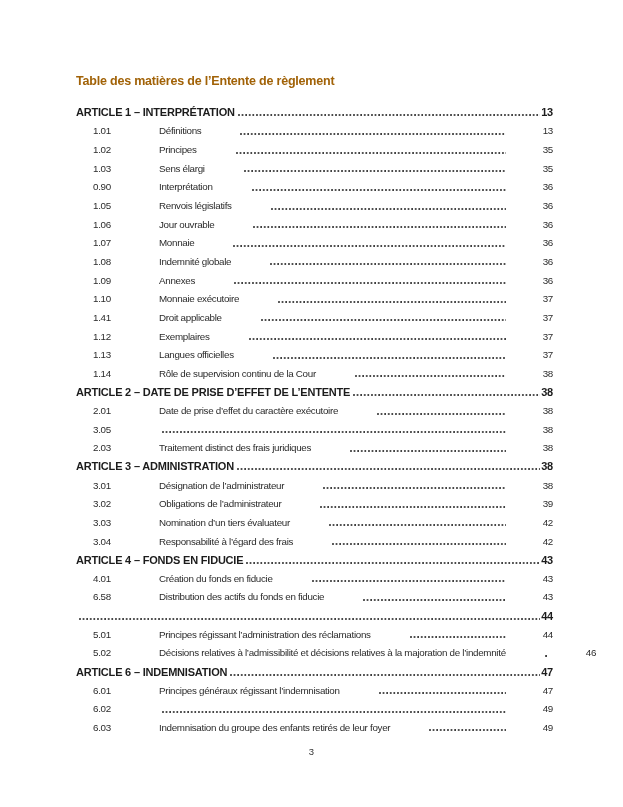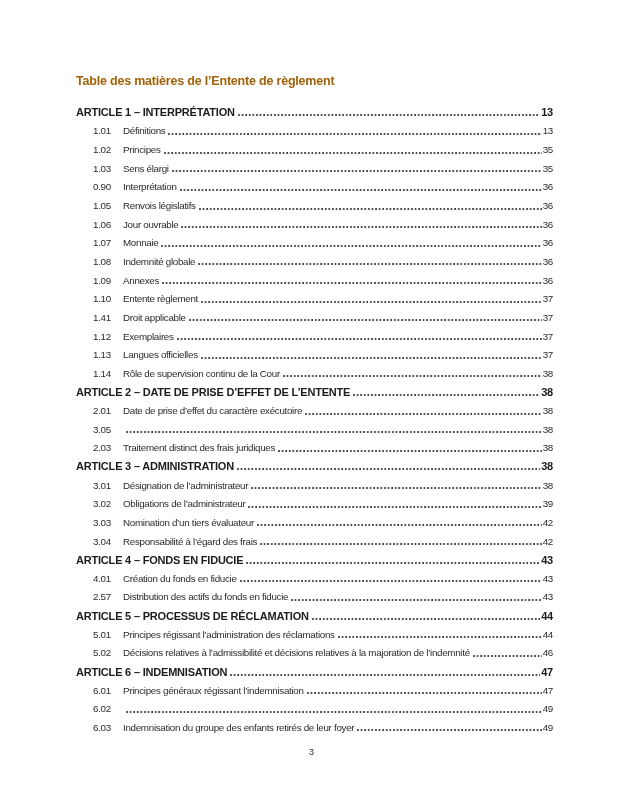--- a/index.html
+++ b/index.html
@@ -35,20 +35,21 @@
     display: flex;
     align-items: center;
     height: 18.65px;
     white-space: nowrap;
   }
   .toc-row.section {
     padding-left: 17px;
     font-size: 9.8px;
     letter-spacing: -0.3px;
     color: #2b2b2b;
+    gap: 36px;
   }
   .toc-row.section .num {
     flex: none;
     width: 30px;
   }
   .toc-row.article {
     font-size: 11px;
     font-weight: bold;
     letter-spacing: -0.2px;
     color: #1c1c1c;
@@ -153,21 +154,21 @@
 
   <div class="toc-row section">
     <span class="num">1.09</span>
     <span class="label">Annexes</span>
     <span class="leader"></span>
     <span class="pagenum">36</span>
   </div>
 
   <div class="toc-row section">
     <span class="num">1.10</span>
-    <span class="label">Entente règlement</span>
+    <span class="label">Monnaie exécutoire</span>
     <span class="leader"></span>
     <span class="pagenum">37</span>
   </div>
 
   <div class="toc-row section">
     <span class="num">1.41</span>
     <span class="label">Droit applicable</span>
     <span class="leader"></span>
     <span class="pagenum">37</span>
   </div>
@@ -263,29 +264,28 @@
   </div>
 
   <div class="toc-row section">
     <span class="num">4.01</span>
     <span class="label">Création du fonds en fiducie</span>
     <span class="leader"></span>
     <span class="pagenum">43</span>
   </div>
 
   <div class="toc-row section">
-    <span class="num">2.57</span>
+    <span class="num">6.58</span>
     <span class="label">Distribution des actifs du fonds en fiducie</span>
     <span class="leader"></span>
     <span class="pagenum">43</span>
   </div>
 
   <div class="toc-row article">
 
-    <span class="label">ARTICLE 5 – PROCESSUS DE RÉCLAMATION</span>
     <span class="leader"></span>
     <span class="pagenum">44</span>
   </div>
 
   <div class="toc-row section">
     <span class="num">5.01</span>
     <span class="label">Principes régissant l’administration des réclamations</span>
     <span class="leader"></span>
     <span class="pagenum">44</span>
   </div>

